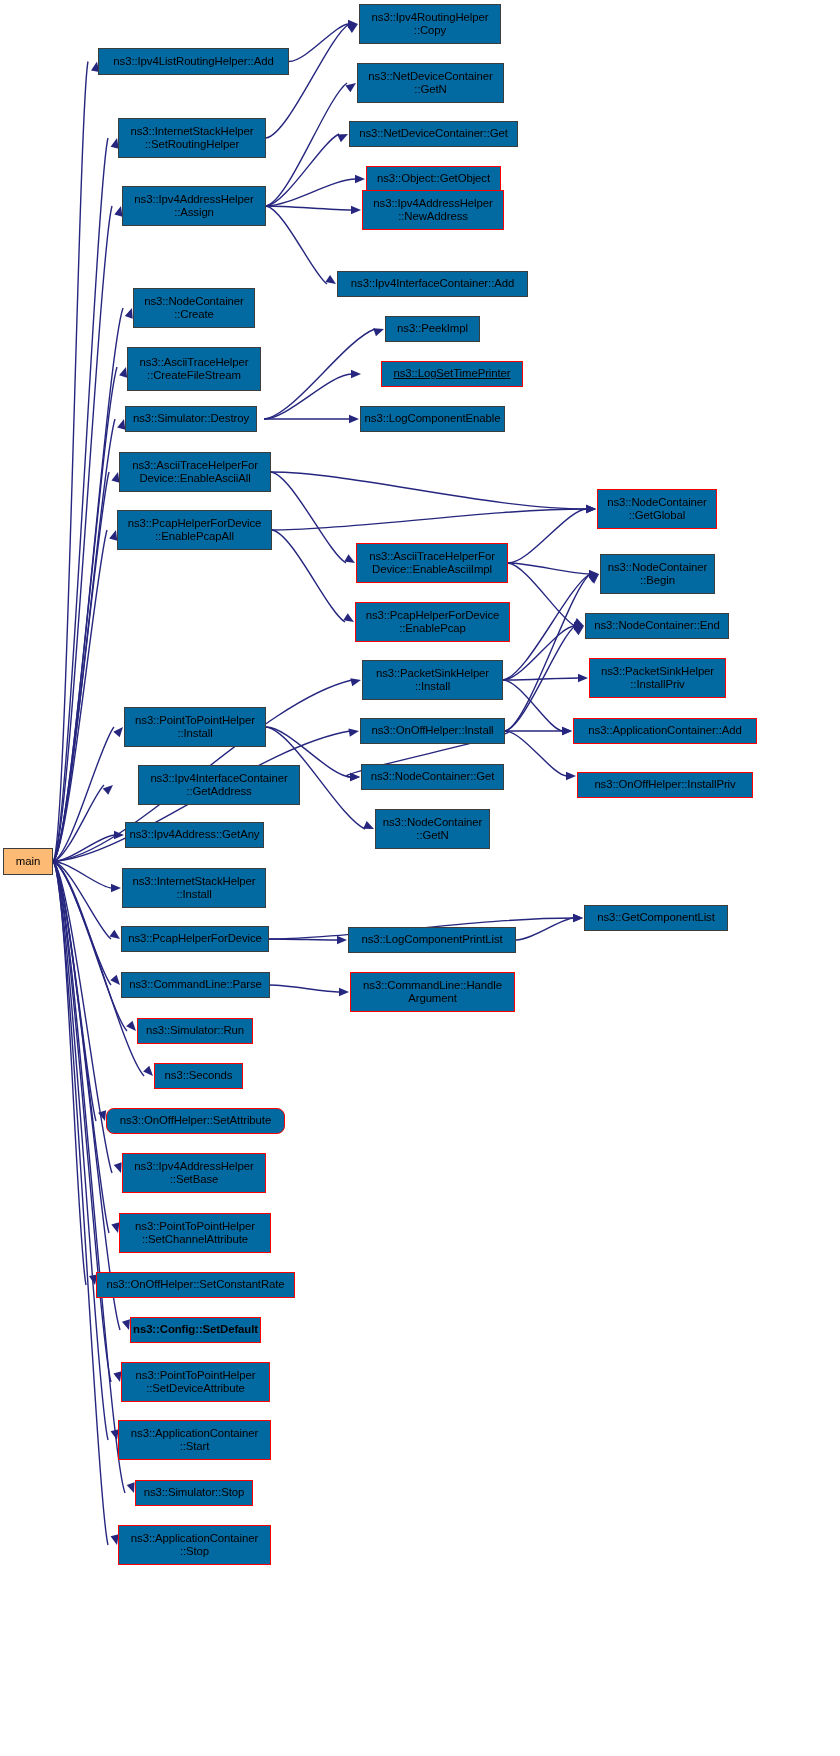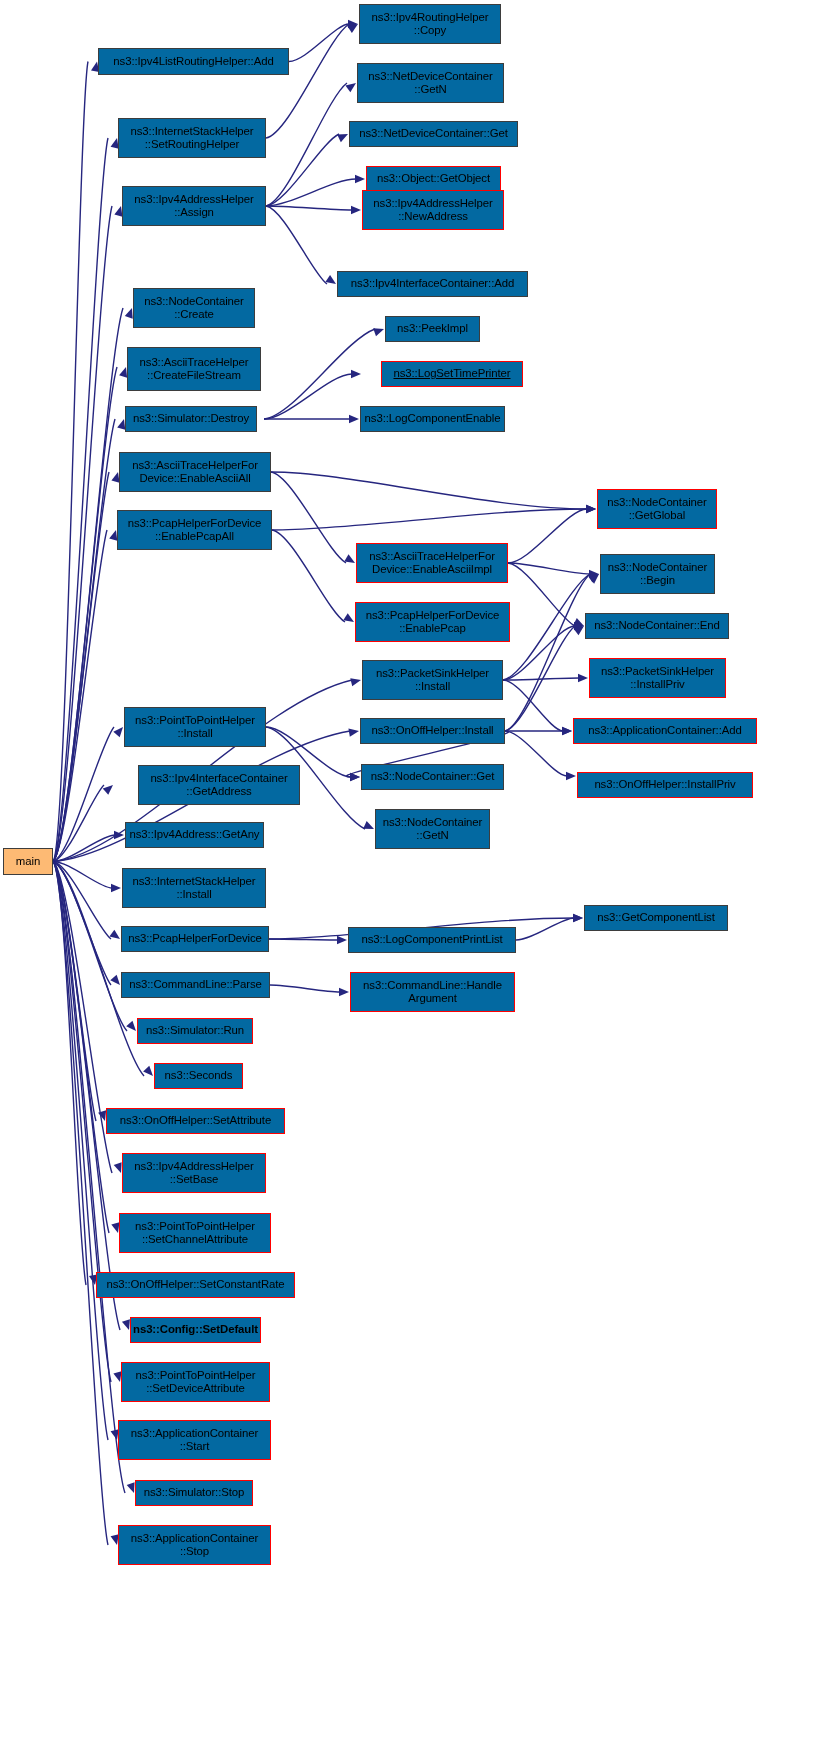--- a/index.html
+++ b/index.html
@@ -201,21 +201,21 @@
 ::Install</div>
       <div class="node-box" style="left: 114px; top: 765px; width: 162px; height: 40px; margin-left: 24px;">ns3::Ipv4InterfaceContainer
 ::GetAddress</div>
       <div class="node-box" style="left: 125px; top: 822px; width: 139px; height: 26px;">ns3::Ipv4Address::GetAny</div>
       <div class="node-box" style="left: 122px; top: 868px; width: 144px; height: 40px;">ns3::InternetStackHelper
 ::Install</div>
       <div class="node-box" style="left: 121px; top: 926px; width: 148px; height: 26px;">ns3::PcapHelperForDevice</div>
       <div class="node-box" style="left: 121px; top: 972px; width: 149px; height: 26px;">ns3::CommandLine::Parse</div>
       <div class="node-box red" style="left: 137px; top: 1018px; width: 116px; height: 26px;">ns3::Simulator::Run</div>
       <div class="node-box red" style="left: 154px; top: 1063px; width: 89px; height: 26px;">ns3::Seconds</div>
-      <div class="node-box red" style="left: 106px; top: 1108px; width: 179px; height: 26px;">ns3::OnOffHelper::SetAttribute</div>
+      <div class="node-box red" style="left: 106px; top: 1108px; width: 179px; height: 26px; border-radius: 8px;">ns3::OnOffHelper::SetAttribute</div>
       <div class="node-box red" style="left: 122px; top: 1153px; width: 144px; height: 40px;">ns3::Ipv4AddressHelper
 ::SetBase</div>
       <div class="node-box red" style="left: 119px; top: 1213px; width: 152px; height: 40px;">ns3::PointToPointHelper
 ::SetChannelAttribute</div>
       <div class="node-box red" style="left: 96px; top: 1272px; width: 199px; height: 26px;">ns3::OnOffHelper::SetConstantRate</div>
       <div class="node-box red" style="left: 130px; top: 1317px; width: 131px; height: 26px; font-weight: bold;">ns3::Config::SetDefault</div>
       <div class="node-box red" style="left: 121px; top: 1362px; width: 149px; height: 40px;">ns3::PointToPointHelper
 ::SetDeviceAttribute</div>
       <div class="node-box red" style="left: 118px; top: 1420px; width: 153px; height: 40px;">ns3::ApplicationContainer
 ::Start</div>

